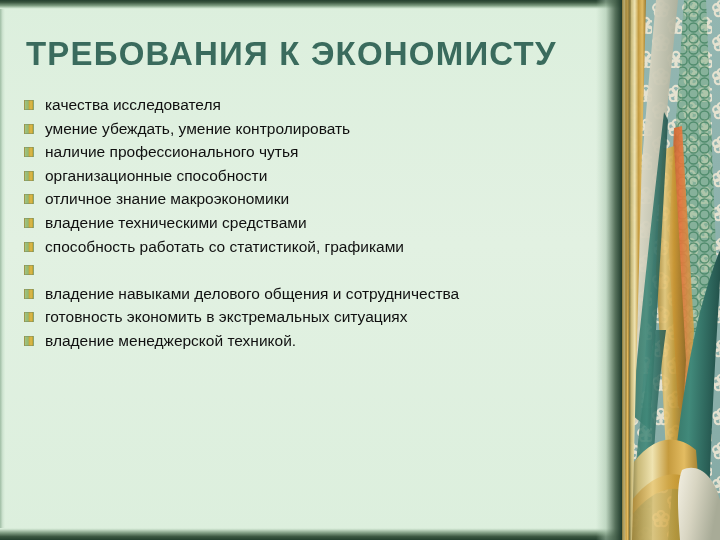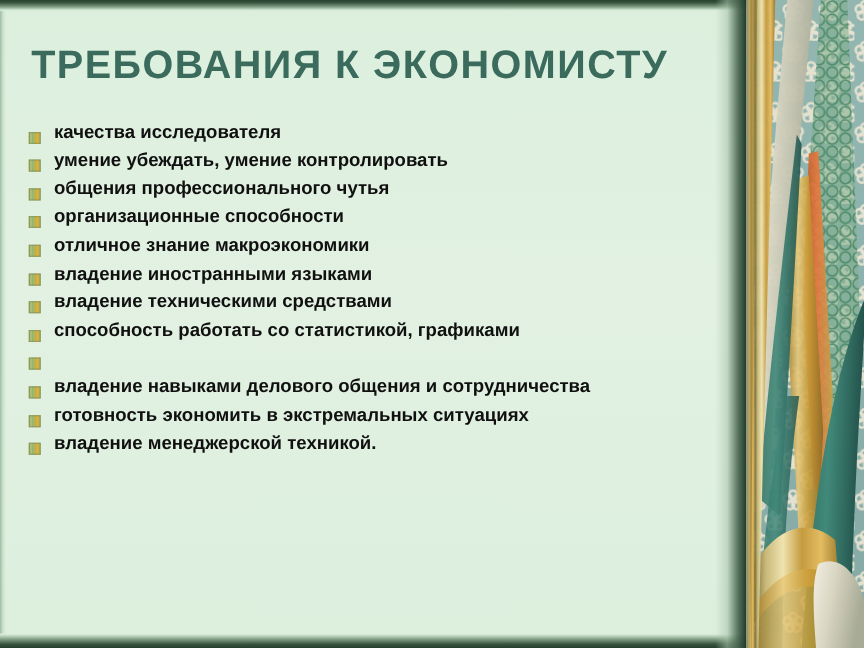--- a/index.html
+++ b/index.html
@@ -96,23 +96,22 @@
     position: absolute;
     left: 24px;
     top: 96px;
     width: 580px;
     margin: 0;
     padding: 0;
     list-style: none;
   }
   .bullet-row {
     display: flex;
-    align-items: flex-end;
+    align-items: flex-start;
     height: 23.6px;
-    font-weight: bold;
   }
   .bullet-marker {
     flex: 0 0 auto;
     width: 10px;
     height: 10px;
     margin-top: 4px;
     margin-right: 11px;
     background:
       repeating-linear-gradient(90deg,
         #7fa06b 0px, #a8bf86 1px, #7c9a68 2px, #b6c893 3px),
@@ -147,33 +146,29 @@
     <li class="bullet-row">
       <span class="bullet-marker"></span>
       <span class="bullet-text">качества исследователя</span>
     </li>
     <li class="bullet-row">
       <span class="bullet-marker"></span>
       <span class="bullet-text">умение убеждать, умение контролировать</span>
     </li>
     <li class="bullet-row">
       <span class="bullet-marker"></span>
-      <span class="bullet-text">общения профессионального чутья</span>
+      <span class="bullet-text">наличие профессионального чутья</span>
     </li>
     <li class="bullet-row">
       <span class="bullet-marker"></span>
       <span class="bullet-text">организационные  способности</span>
     </li>
     <li class="bullet-row">
       <span class="bullet-marker"></span>
       <span class="bullet-text">отличное знание макроэкономики</span>
-    </li>
-    <li class="bullet-row">
-      <span class="bullet-marker"></span>
-      <span class="bullet-text">владение иностранными языками</span>
     </li>
     <li class="bullet-row">
       <span class="bullet-marker"></span>
       <span class="bullet-text">владение техническими средствами</span>
     </li>
     <li class="bullet-row">
       <span class="bullet-marker"></span>
       <span class="bullet-text">способность работать со статистикой, графиками</span>
     </li>
     <li class="bullet-row">

